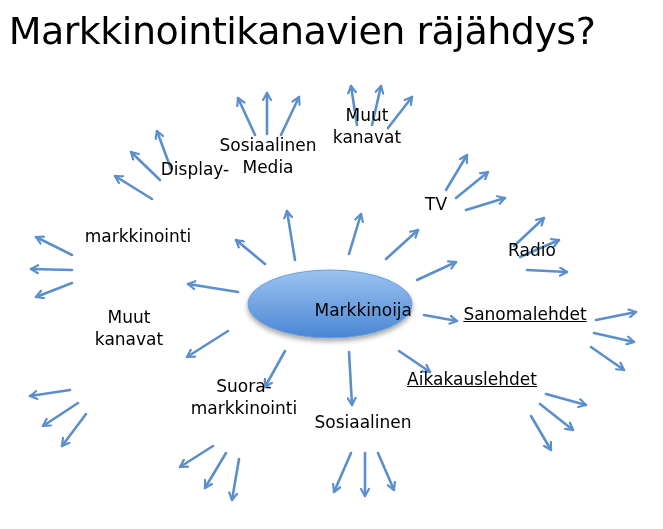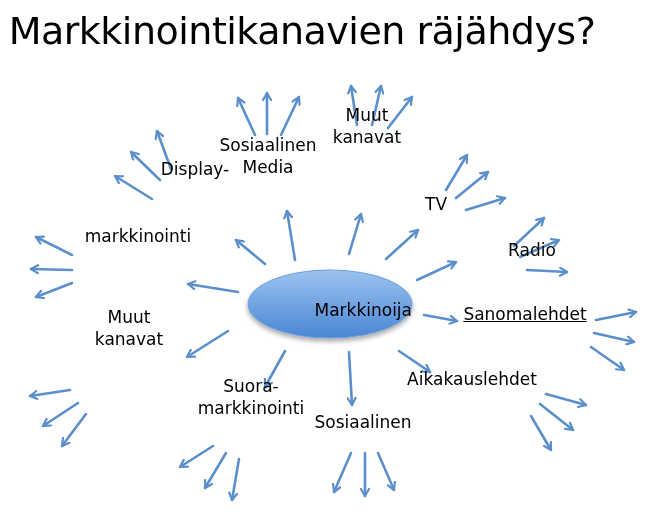--- a/index.html
+++ b/index.html
@@ -96,27 +96,27 @@
     </div>
     <div class="node" style="left: 436px; top: 193px;">
       <div>TV</div>
     </div>
     <div class="node" style="left: 492px; top: 239px; margin-left: 40px;">
       <div>Radio</div>
     </div>
     <div class="node" style="left: 525px; top: 303px; text-decoration: underline;">
       <div>Sanomalehdet</div>
     </div>
-    <div class="node" style="left: 472px; top: 368px;">
+    <div class="node" style="left: 472px; top: 368px; text-decoration: underline;">
       <div>Aikakauslehdet</div>
     </div>
     <div class="node" style="left: 363px; top: 411px;">
       <div>Sosiaalinen</div>
     </div>
-    <div class="node" style="left: 244px; top: 375px; margin-left: 7px;">
+    <div class="node" style="left: 244px; top: 375px;">
       <div>Suora-</div>
       <div>markkinointi</div>
     </div>
     <div class="node" style="left: 129px; top: 306px;">
       <div>Muut</div>
       <div>kanavat</div>
     </div>
     <div class="node" style="left: 138px; top: 225px;">
       <div>markkinointi</div>
     </div>

